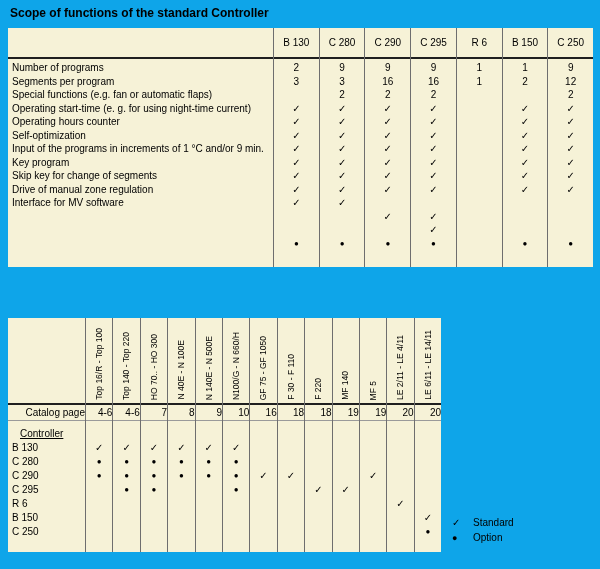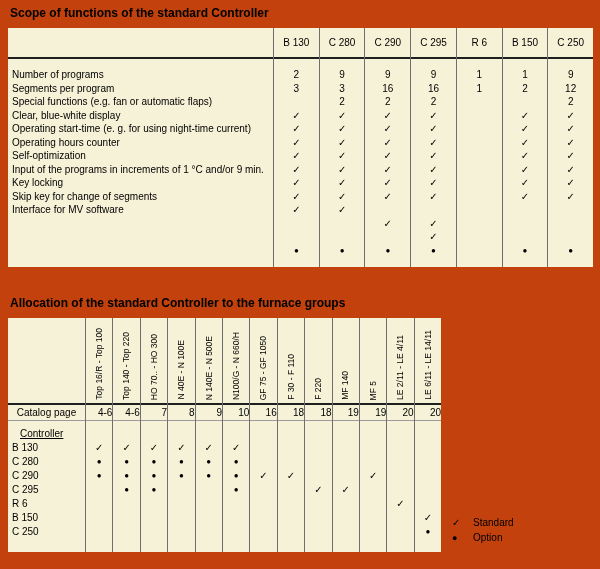--- a/index.html
+++ b/index.html
@@ -4,46 +4,46 @@
 <style>
   :root{
     --cream:#f6f2d7;
     --dark:#1f1f1f;
     --grayline:#6e6e6e;
     --lightline:#9a9a9a;
     --ink:#000000;
   }
   *{margin:0;padding:0;box-sizing:border-box;}
   body{background:#ffffff;font-family:"Liberation Sans", sans-serif;color:var(--ink);}
-  .canvas{position:relative;width:600px;height:569px;background:#c2410c;overflow:hidden;}
+  .canvas{position:relative;width:600px;height:569px;background:#0ea5e9;overflow:hidden;}
 
   .title{position:absolute;left:10px;font-size:12px;font-weight:bold;white-space:nowrap;}
   .t1title{top:6px;}
   .t2title{top:296px;}
 
   
   .t1wrap{position:absolute;left:8px;top:28px;width:585px;height:239px;background:var(--cream);display:flex;}
   .t1col{display:flex;flex-direction:column;height:100%;}
   .t1col.label{width:265px;}
   .t1col.val{flex:1;border-left:1px solid var(--grayline);}
   .t1head{height:31px;border-bottom:2px solid var(--dark);display:flex;align-items:center;justify-content:center;font-size:10px;white-space:nowrap;}
-  .t1body{padding-top:9px;display:flex;flex-direction:column;}
+  .t1body{padding-top:2px;display:flex;flex-direction:column;}
   .t1row{height:13.5px;line-height:13.5px;font-size:10px;white-space:nowrap;}
   .t1row.lab{padding-left:4px;text-align:left;}
   .t1row.val{text-align:center;}
 
   
   .t2wrap{position:absolute;left:8px;top:318px;width:433px;height:234px;background:var(--cream);display:flex;}
   .t2col{display:flex;flex-direction:column;height:100%;}
   .t2col.label{width:77px;}
   .t2col.val{flex:1;border-left:1px solid var(--grayline);}
   .t2head{height:87px;border-bottom:2px solid var(--dark);display:flex;align-items:flex-end;justify-content:center;overflow:visible;}
   .t2head .rot{writing-mode:vertical-rl;transform:rotate(180deg);font-size:8.5px;line-height:1;white-space:nowrap;margin-bottom:3px;}
   .t2catalog{height:16px;line-height:15px;border-bottom:1px solid var(--lightline);font-size:10px;text-align:right;white-space:nowrap;}
-  .t2catalog.lab{text-align:center;padding-left:0;}
+  .t2catalog.lab{text-align:right;padding-left:0;}
   .t2body{padding-top:6px;display:flex;flex-direction:column;}
   .t2row{height:14px;line-height:14px;font-size:10px;white-space:nowrap;}
   .t2row.lab{padding-left:4px;text-align:left;}
   .t2row.val{text-align:center;}
   .t2row .u{text-decoration:underline;margin-left:8px;}
 
   .check{font-size:10px;}
   .dot{font-size:8px;position:relative;top:-1px;}
 
   
@@ -60,27 +60,27 @@
 
   <div class="title t1title">Scope of functions of the standard Controller</div>
 
   <div class="t1wrap" id="table1">
       <div class="t1col label">
         <div class="t1head"></div>
         <div class="t1body">
           <div class="t1row lab">Number of programs</div>
           <div class="t1row lab">Segments per program</div>
           <div class="t1row lab">Special functions (e.g. fan or automatic flaps)</div>
-          <div class="t1row lab">Clear, blue-white display</div>
           <div class="t1row lab">Operating start-time (e. g. for using night-time current)</div>
           <div class="t1row lab">Operating hours counter</div>
           <div class="t1row lab">Self-optimization</div>
           <div class="t1row lab">Input of the programs in increments of 1 °C and/or 9 min.</div>
-          <div class="t1row lab">Key locking</div>
+          <div class="t1row lab">Key program</div>
           <div class="t1row lab">Skip key for change of segments</div>
+          <div class="t1row lab">Drive of manual zone regulation</div>
           <div class="t1row lab">Interface for MV software</div>
         </div>
       </div>
       <div class="t1col val">
         <div class="t1head">B 130</div>
         <div class="t1body">
           <div class="t1row val">2</div>
           <div class="t1row val">3</div>
           <div class="t1row val"></div>
           <div class="t1row val"><span class="check">✓</span></div>
@@ -205,21 +205,20 @@
           <div class="t1row val"><span class="check">✓</span></div>
           <div class="t1row val"><span class="check">✓</span></div>
           <div class="t1row val"></div>
           <div class="t1row val"></div>
           <div class="t1row val"></div>
           <div class="t1row val"><span class="dot">●</span></div>
         </div>
       </div>
     </div>
 
-  <div class="title t2title">Allocation of the standard Controller to the furnace groups</div>
 
   <div class="t2wrap" id="table2">
       <div class="t2col label">
         <div class="t2head"></div>
         <div class="t2catalog lab">Catalog page</div>
         <div class="t2body">
           <div class="t2row lab"><span class="u">Controller</span></div>
           <div class="t2row lab">B 130</div>
           <div class="t2row lab">C 280</div>
           <div class="t2row lab">C 290</div>

